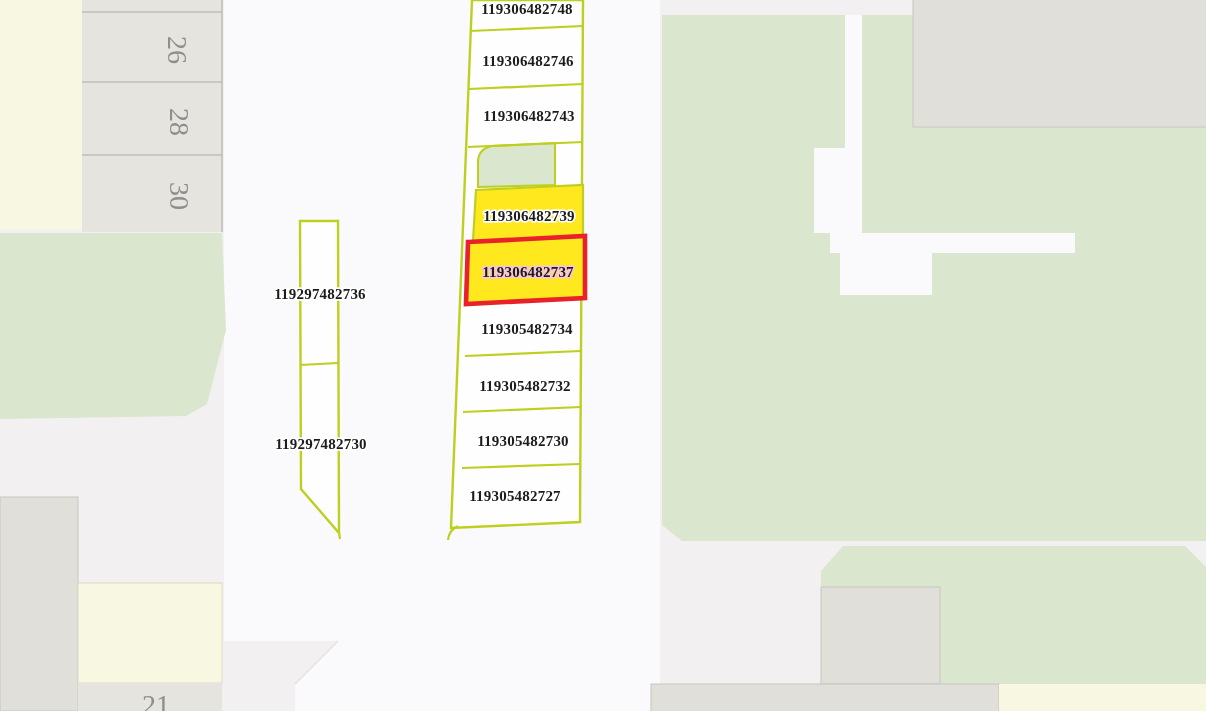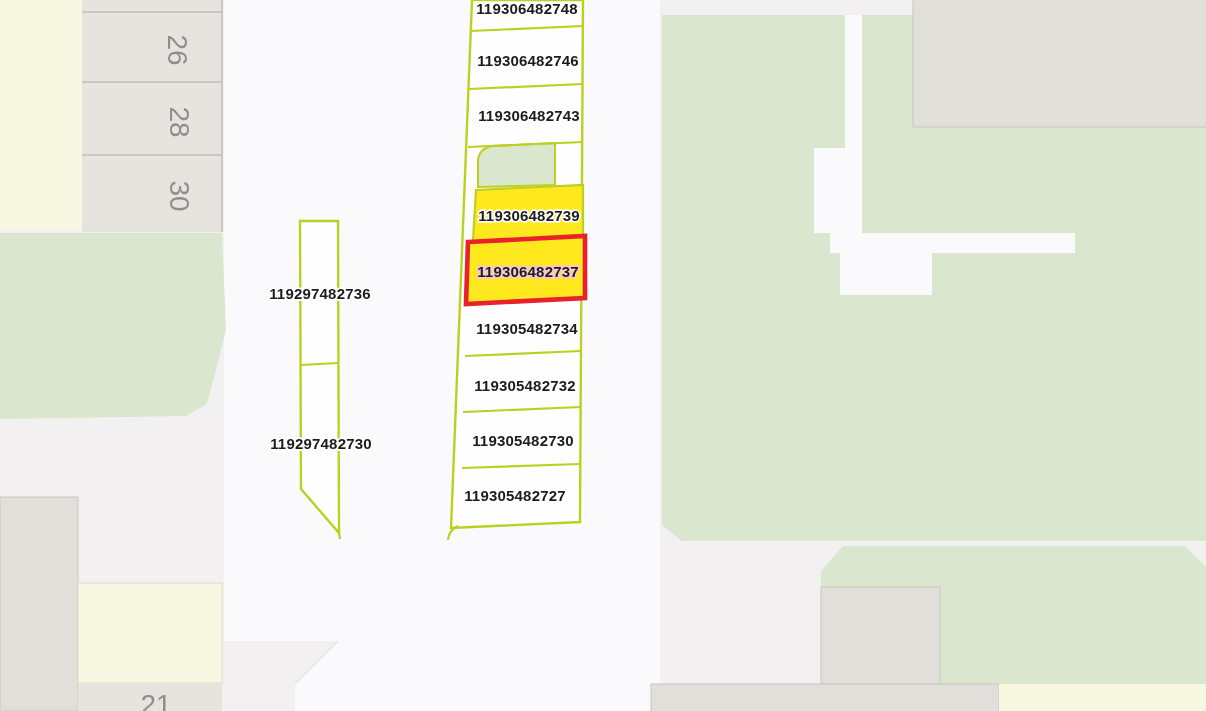--- a/index.html
+++ b/index.html
@@ -1,17 +1,17 @@
 <!DOCTYPE html>
 <html style="--bg: #f2f0f1; --road: #faf9fb; --parcel_fill: #fefefe; --pale_yellow: #f7f7e2; --green: #dae6cd; --building: #e1dfd9; --building_stroke: #c8c6c1; --strip: #e6e4de; --strip_line: #adaba7; --olive: #bdd01f; --yellow: #ffe81e; --red: #e8212b; --label: #1c1c1c; --halo: #ffffff; --halo_selected: #f8c6d5; --housenum: #8e8e8c; --seam: #e4e2e3;"><head>
 <meta charset="utf-8">
 <style>
   html,body{margin:0;padding:0;background:#e9e7e8;}
   .stage{position:relative;width:1206px;height:711px;overflow:hidden;
-         font-family:Liberation Sans, sans-serif;}
+         font-family:Liberation Serif, serif;}
   svg{display:block}
 
   
   .f-bg     {fill:var(--bg);}
   .f-road   {fill:var(--road);}
   .f-py     {fill:var(--pale_yellow);}
   .f-green  {fill:var(--green);}
   .f-bld    {fill:var(--building);stroke:var(--building_stroke);stroke-width:1;}
   .f-strip  {fill:var(--strip);}
   .s-line   {stroke:var(--strip_line);stroke-width:1;fill:none;}

